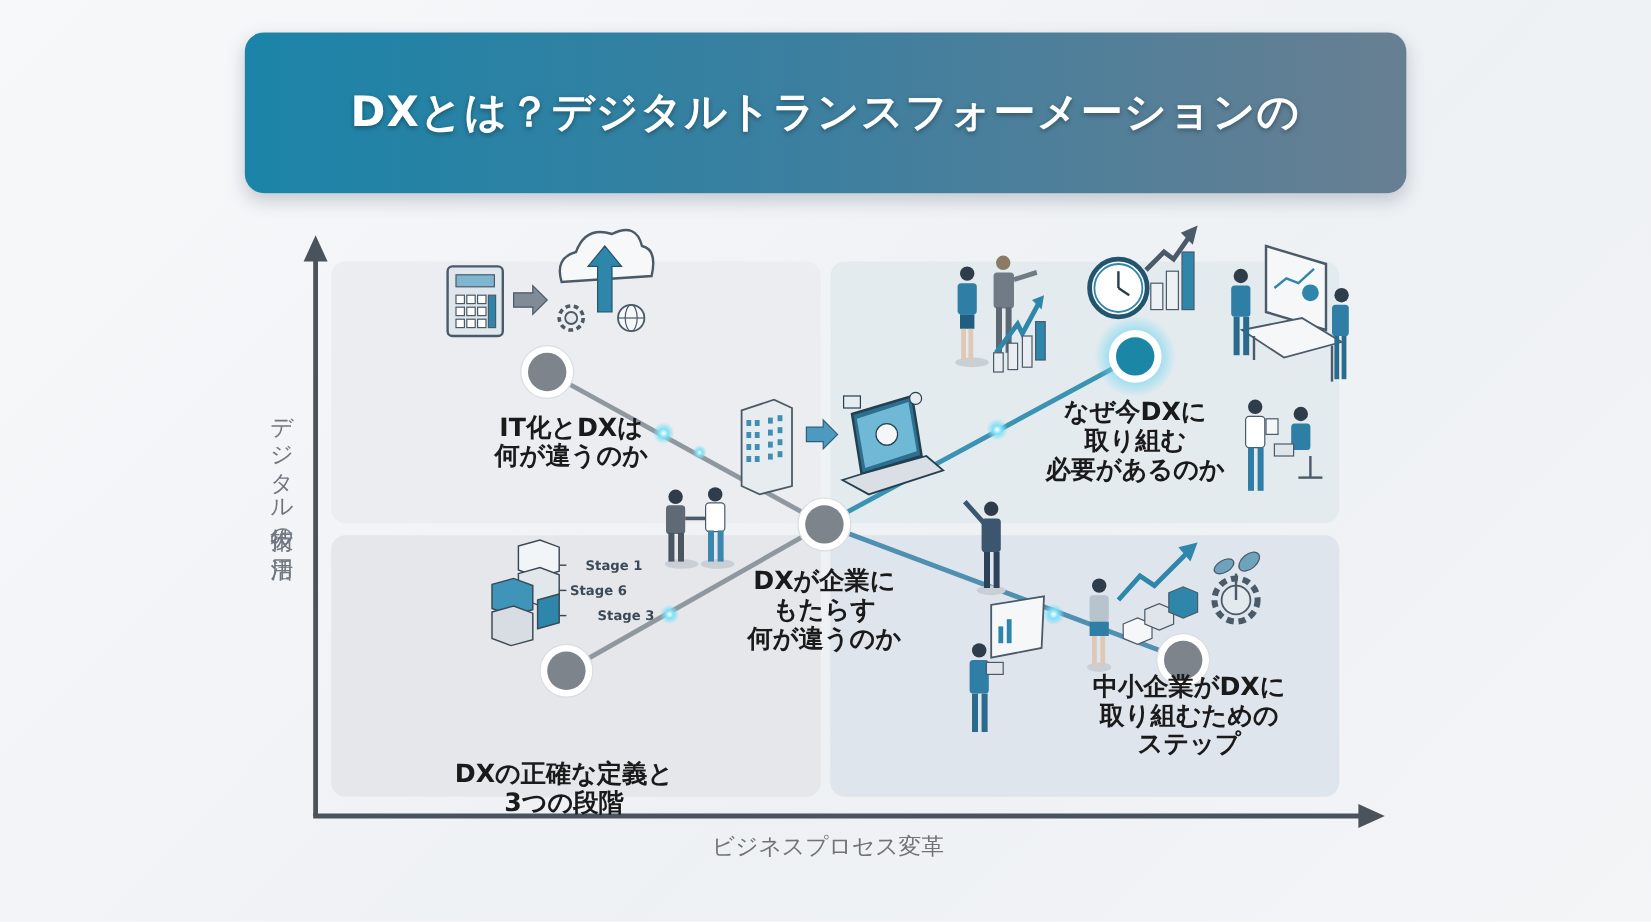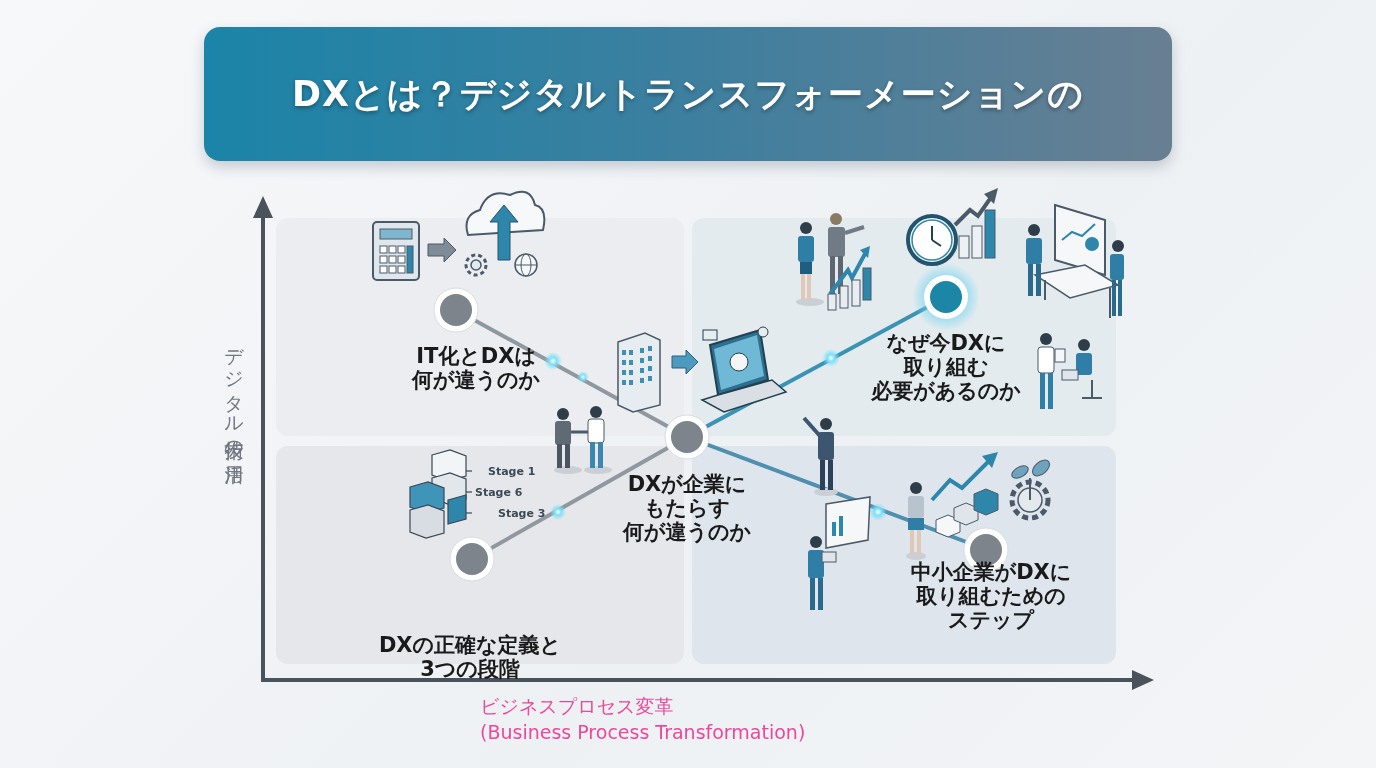--- a/index.html
+++ b/index.html
@@ -30,22 +30,22 @@
     position:absolute; font-weight:bold; font-size:21px; line-height:24px;
     color:#1a1a1a; text-align:center; white-space:pre-line;
     font-family: "DejaVu Sans", sans-serif;
   }
   .y-label {
     position:absolute; left:222px; top:335px; width:26px;
     writing-mode: vertical-rl; font-size:19px; color:#707780; letter-spacing:1px;
     font-family: "DejaVu Sans", sans-serif;
   }
   .x-label {
-    position:absolute; left:480px; top:693px; width:420px; text-align:left;
-    color:#ec4899; font-size:19px; line-height:26px;
+    position:absolute; left:480px; top:693px; width:420px; text-align:center;
+    color:#737373; font-size:19px; line-height:26px;
     font-family: "DejaVu Sans", sans-serif;
   }
   .stage-label {
     position:absolute; font-size:11px; font-weight:bold; color:#3b4a58;
     font-family: "DejaVu Sans", sans-serif;
   }
   svg.overlay { position:absolute; left:0; top:0; }
 </style>
 </head>
 <body>
@@ -323,14 +323,13 @@
 何が違うのか</div>
 <div class="label" style="left:340px; top:595px; width:260px;margin-top:38px;">DXの正確な定義と
 3つの段階</div>
 <div class="label" style="left:876px; top:560px; width:230px;">中小企業がDXに
 取り組むための
 ステップ</div>
 
 <div class="y-label">デジタル技術の活用</div>
 <div class="x-label">
   <div>ビジネスプロセス変革</div>
-  <div>(Business Process Transformation)</div>
 </div>
 
 </body></html>

